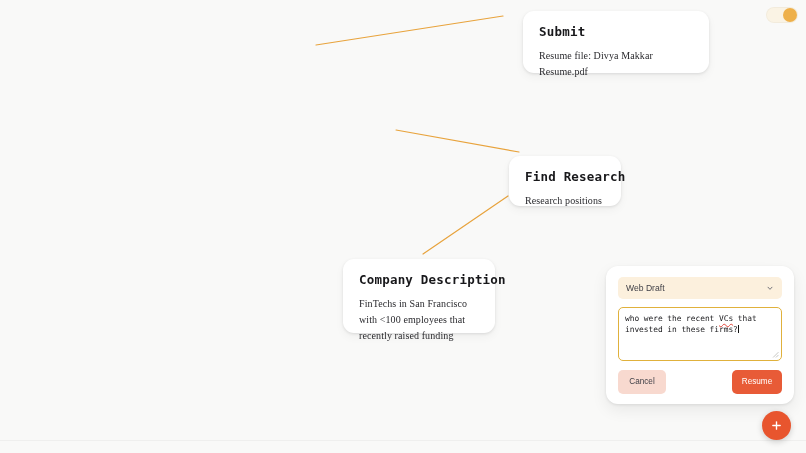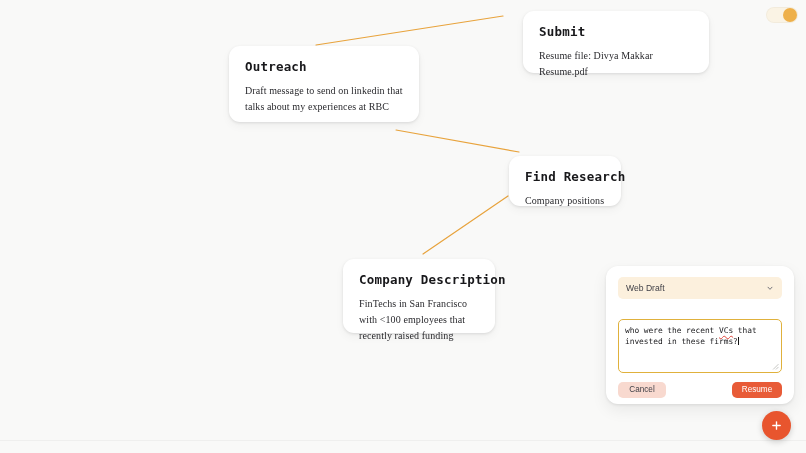--- a/index.html
+++ b/index.html
@@ -123,21 +123,21 @@
     flex: 1;
   }
   .chevron {
     width: 8px;
     height: 8px;
     flex: none;
     color: #6b6b72;
   }
   .prompt-box {
     position: relative;
-    margin-top: 20px;
+    margin-top: 8px;
     width: 100%;
     height: 54px;
     background: #ffffff;
     border: 1.3px solid #e0b13c;
     border-radius: 5px;
     box-sizing: border-box;
     padding: 5px 6px;
     overflow: hidden;
   }
   .prompt-text {
@@ -176,21 +176,21 @@
     align-items: center;
     margin-top: 9px;
   }
   .btn {
     border: none;
     border-radius: 5px;
     font-family: "Liberation Sans", sans-serif;
     font-size: 8.2px;
     cursor: pointer;
     padding: 0;
-    height: 16px;
+    height: 24px;
     line-height: 16px;
     text-align: center;
   }
   .btn-cancel {
     background: #f8d9cf;
     color: #3f3f46;
     width: 48px;
   }
   .btn-submit {
     background: #e85b37;
@@ -219,36 +219,30 @@
 <body>
 
 <div id="canvas">
 
   <svg id="edges" viewBox="0 0 806 453">
     <line x1="316" y1="45" x2="503" y2="16" stroke="#e8a33c" stroke-width="1.2" stroke-linecap="round"></line>
     <line x1="396" y1="130" x2="519" y2="152" stroke="#e8a33c" stroke-width="1.2" stroke-linecap="round"></line>
     <line x1="423" y1="254" x2="508" y2="196" stroke="#e8a33c" stroke-width="1.2" stroke-linecap="round"></line>
   </svg>
 
-  <div class="node" id="node-outreach">
-    <div class="node-title">Outreach</div>
-    <div class="node-body">Draft message to send on linkedin
-that talks about my experiences at
-RBC</div>
-  </div>
 
   <div class="node" id="node-resume">
     <div class="node-title">Submit</div>
     <div class="node-body">Resume file: Divya Makkar
 Resume.pdf</div>
   </div>
 
   <div class="node" id="node-find">
     <div class="node-title">Find Research</div>
-    <div class="node-body">Company positions</div>
+    <div class="node-body">Research positions</div>
   </div>
 
   <div class="node" id="node-company">
     <div class="node-title">Company Description</div>
     <div class="node-body">FinTechs in San Francisco with
 &lt;100 employees that recently raised
 funding</div>
   </div>
 
   <div class="toggle">

